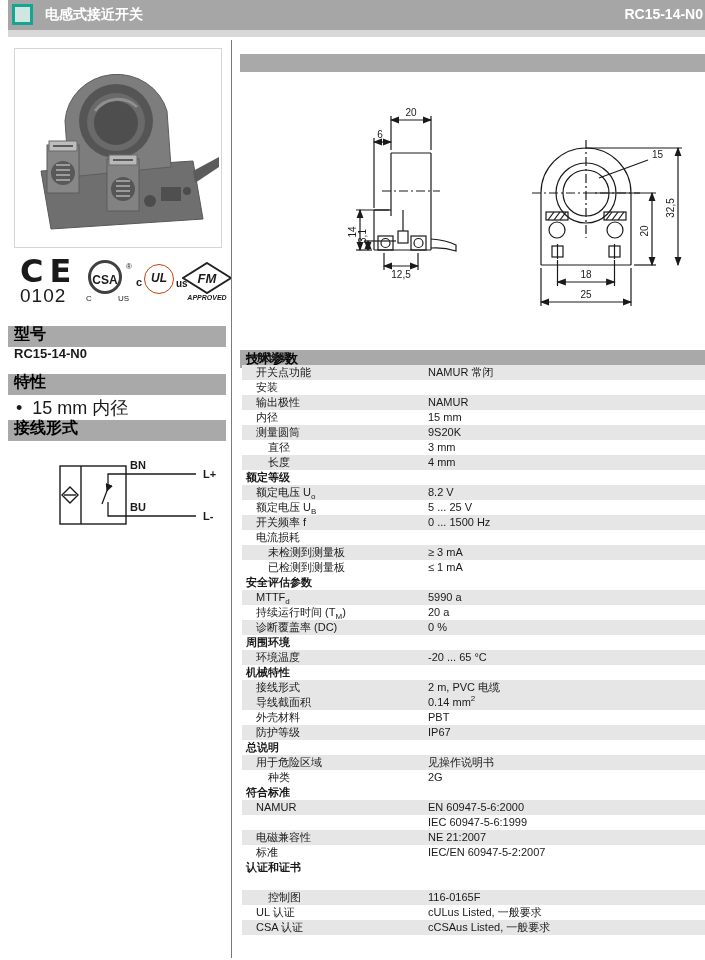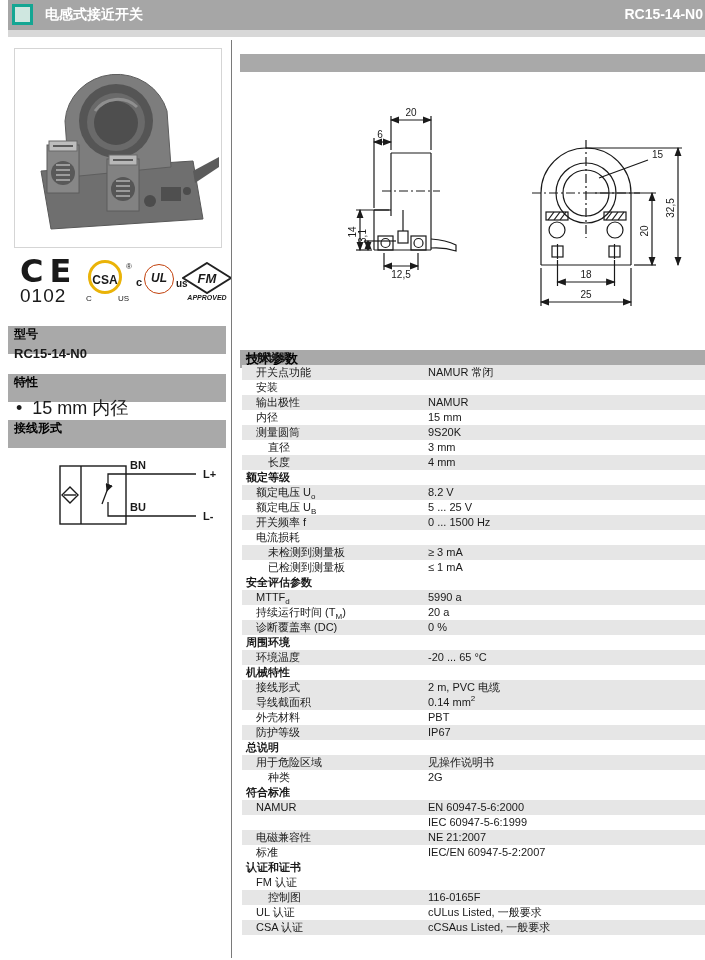--- a/index.html
+++ b/index.html
@@ -10,30 +10,30 @@
   .logo-sq{position:absolute;left:4px;top:4px;width:21px;height:21px;background:#cfe7e0;border:3px solid #14a693;box-sizing:border-box;}
   .topbar-title{position:absolute;left:37px;top:6px;font-size:14px;font-weight:bold;color:#ffffff;}
   .topbar-model{position:absolute;right:10px;top:6px;font-size:14px;font-weight:bold;color:#ffffff;}
   .substrip{position:absolute;left:0;top:30px;width:705px;height:7px;background:#d8d8d8;}
   
   .left-col{position:absolute;left:0;top:40px;width:218px;height:920px;}
   .divider{position:absolute;left:223px;top:40px;width:1px;height:918px;background:#7a7a7a;}
   .right-col{position:absolute;left:232px;top:40px;width:473px;height:920px;}
   
   .bar{position:absolute;left:0;background:#a9a9a9;color:#000;font-weight:bold;
-       font-size:12px;height:28px;line-height:16px;padding-left:6px;box-sizing:border-box;}
+       font-size:16px;height:21px;line-height:16px;padding-left:6px;box-sizing:border-box;}
   .bar-lg{font-size:13px;height:18px;line-height:18px;}
   
   .photo-frame{position:absolute;left:6px;top:8px;width:206px;height:198px;border:1px solid #d5d5d5;background:#fff;}
   .certs{position:absolute;left:8px;top:216px;width:210px;height:64px;}
   .ce-block{position:absolute;left:4px;top:0px;}
   .ce-text{font-size:32px;font-weight:bold;letter-spacing:6px;line-height:30px;font-family:"DejaVu Sans",sans-serif;}
   .ce-num{font-size:19px;line-height:20px;letter-spacing:1px;}
   .csa-block{position:absolute;left:72px;top:4px;width:46px;height:46px;}
-  .csa-circle{position:absolute;left:0;top:0;width:34px;height:34px;border:3px solid #eab308;border-radius:50%;
+  .csa-circle{position:absolute;left:0;top:0;width:34px;height:34px;border:3px solid #404040;border-radius:50%;
               text-align:center;font-weight:bold;font-size:12px;line-height:34px;box-sizing:border-box;}
   .csa-r{position:absolute;left:38px;top:2px;font-size:8px;}
   .csa-c{position:absolute;left:-2px;top:34px;font-size:8px;}
   .csa-us{position:absolute;left:30px;top:34px;font-size:8px;}
   .ul-block{position:absolute;left:120px;top:8px;width:48px;height:40px;}
   .ul-c{position:absolute;left:0;top:12px;font-size:11px;font-weight:bold;}
   .ul-circle{position:absolute;left:8px;top:0;width:30px;height:30px;border:1px solid #c2410c;border-radius:50%;
              text-align:center;font-weight:bold;font-style:italic;font-size:12px;line-height:26px;box-sizing:border-box;}
   .ul-us{position:absolute;left:40px;top:14px;font-size:10px;font-weight:bold;}
   .fm-block{position:absolute;left:166px;top:6px;width:50px;height:46px;font-style:italic;}
@@ -381,21 +381,20 @@
         <div class="spec-row shaded">
           <div class="spec-label ind1">电磁兼容性</div>
           <div class="spec-value">NE 21:2007</div>
         </div>
         <div class="spec-row">
           <div class="spec-label ind1">标准</div>
           <div class="spec-value">IEC/EN 60947-5-2:2007</div>
         </div>
         <div class="sec-header">认证和证书</div>
         <div class="spec-row">
-          <div class="spec-label ind1">FM 认证</div>
           <div class="spec-value"></div>
         </div>
         <div class="spec-row shaded">
           <div class="spec-label ind2">控制图</div>
           <div class="spec-value">116-0165F</div>
         </div>
         <div class="spec-row">
           <div class="spec-label ind1">UL 认证</div>
           <div class="spec-value">cULus Listed, 一般要求</div>
         </div>

